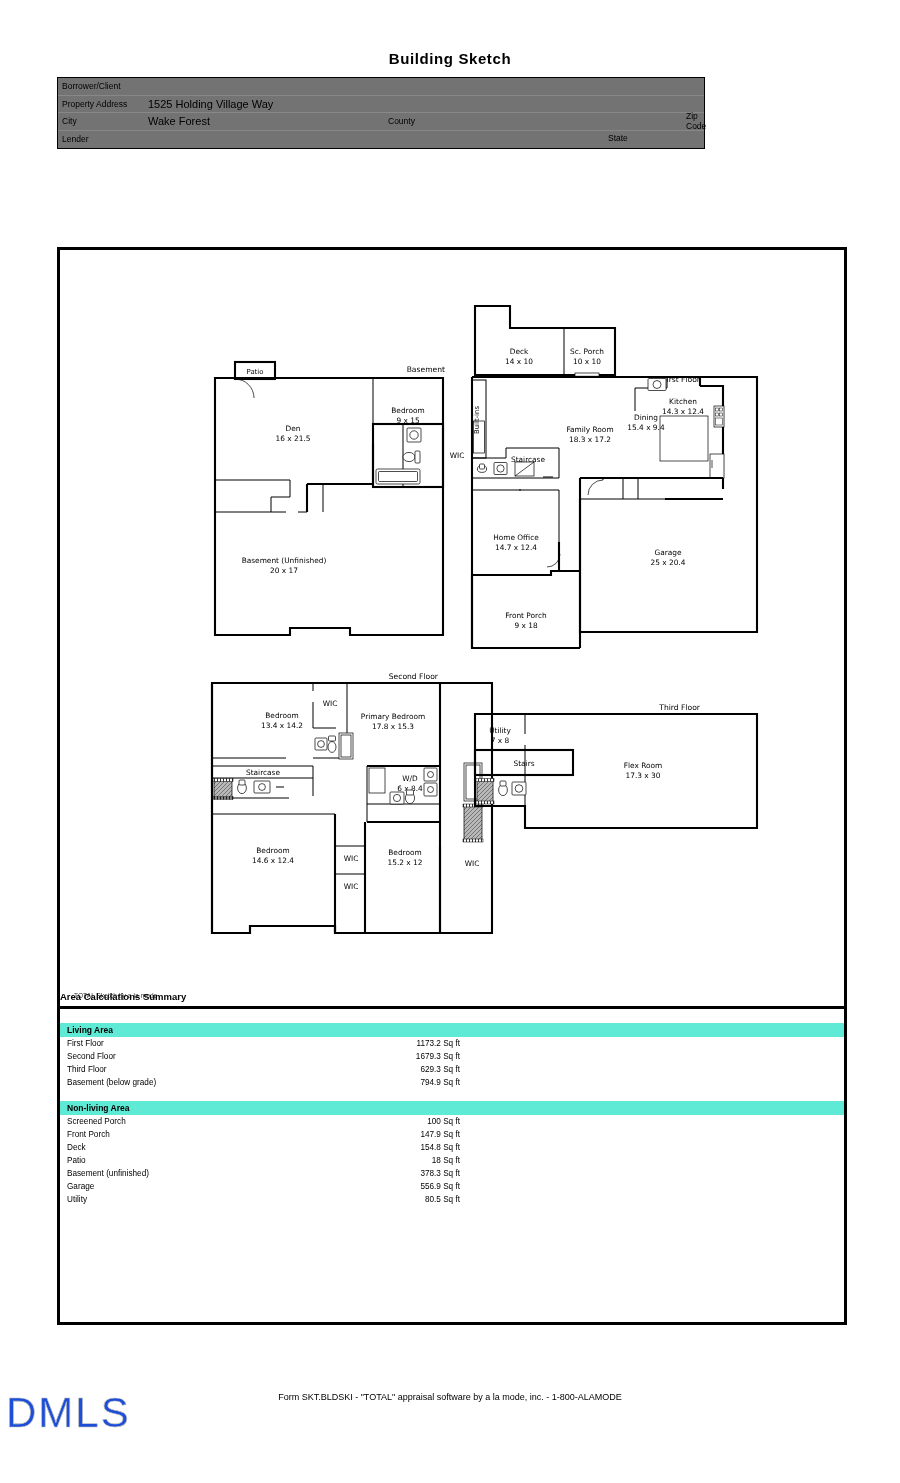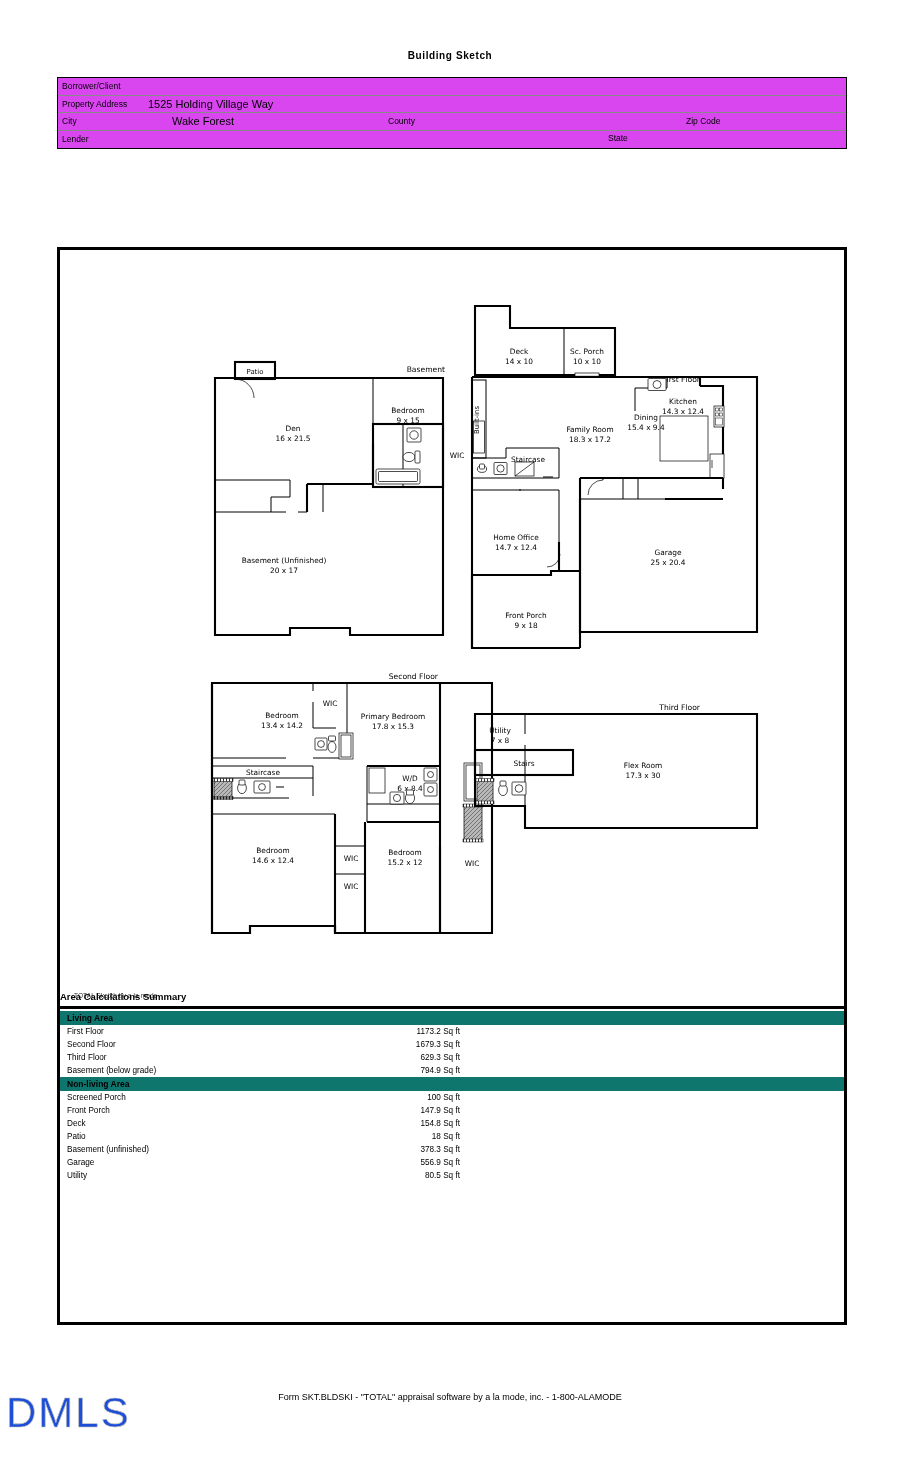--- a/index.html
+++ b/index.html
@@ -16,34 +16,34 @@
     overflow: hidden;
   }
 
   
   #page-title {
     position: absolute;
     top: 50px;
     left: 0;
     width: 900px;
     text-align: center;
-    font-size: 10px;
+    font-size: 15px;
     font-weight: bold;
     letter-spacing: 0.6px;
   }
 
   
   #header-table {
     position: absolute;
     left: 57px;
     top: 77px;
-    width: 790px;
+    width: 648px;
     border: 1.5px solid #000;
     box-sizing: border-box;
-    background: #d946ef;
+    background: #737373;
   }
   .hdr-row {
     display: flex;
     align-items: center;
     height: 17.5px;
     border-bottom: 1px solid #888;
     box-sizing: border-box;
     position: relative;
   }
   .hdr-row.last { border-bottom: none; }
@@ -52,21 +52,21 @@
     padding-left: 4px;
     color: #000;
     white-space: nowrap;
   }
   .hdr-val {
     font-size: 11px;
     position: absolute;
     white-space: nowrap;
   }
   .v-addr { left: 90px; }
-  .v-city { left: 90px; margin-left: 24px; }
+  .v-city { left: 90px; }
   .l-county { position: absolute; left: 330px; font-size: 8.5px; }
   .l-state  { position: absolute; left: 550px; font-size: 8.5px; margin-top: 33px; }
   .l-zip    { position: absolute; left: 628px; font-size: 8.5px; }
 
   
   #sketch-frame {
     position: absolute;
     left: 57px;
     top: 247px;
     width: 790px;
@@ -110,27 +110,28 @@
     height: 3px;
     background: #000;
   }
   #summary-table {
     position: absolute;
     left: 0;
     top: 761px;
     width: 784px;
   }
   .sum-section {
-    background: #0f766e;
+    background: #5eead4;
     font-size: 8.5px;
     font-weight: bold;
     padding: 1.5px 0 1.5px 7px;
     height: 11px;
     line-height: 11px;
     box-sizing: content-box;
+    margin-top: 12px;
   }
   .sum-row {
     position: relative;
     height: 13px;
     line-height: 13px;
     font-size: 8.2px;
   }
   .sum-row .nm {
     position: absolute;
     left: 7px;

